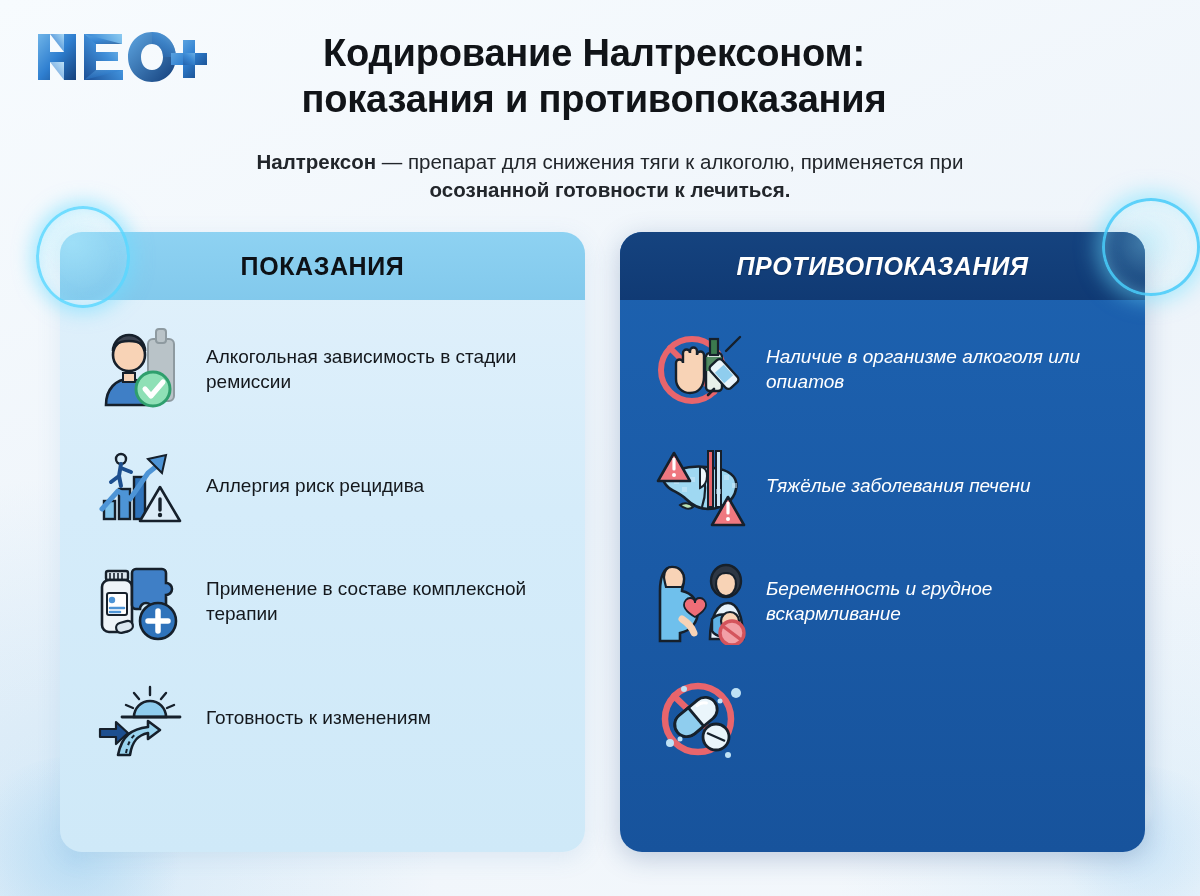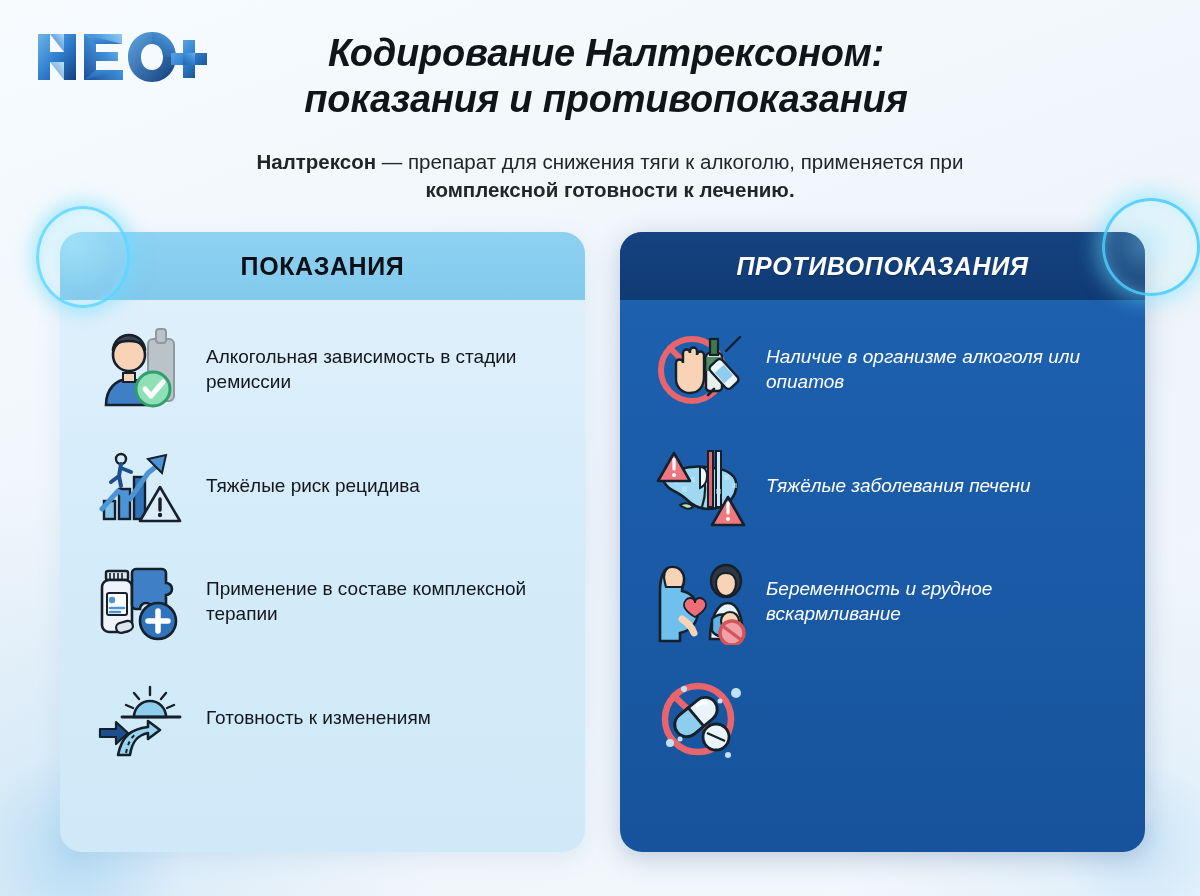--- a/index.html
+++ b/index.html
@@ -15,25 +15,24 @@
       radial-gradient(circle at 6% 94%, rgba(150,205,240,.30) 0%, rgba(150,205,240,0) 26%),
       radial-gradient(circle at 96% 96%, rgba(150,205,240,.22) 0%, rgba(150,205,240,0) 22%),
       linear-gradient(160deg,#f7fbfe 0%,#eef4fa 55%,#f4f8fc 100%);
   }
 
   
   .logo{position:absolute;left:32px;top:26px;width:180px;height:62px;}
   .logo svg{display:block;width:180px;height:62px;}
 
   .title{
-    position:absolute;left:216px;top:30px;width:780px;
+    position:absolute;left:204px;top:30px;width:780px;
     text-align:center;
     font-size:38px;line-height:1.22;font-weight:bold;color:#111418;
     letter-spacing:-0.2px;
-    font-style:italic;
   }
   .title .l2{display:block;}
 
   .subtitle{
     position:absolute;left:225px;top:148px;width:770px;
     text-align:center;font-size:20.5px;line-height:1.38;color:#22262b;
   }
   .subtitle b{font-weight:bold;margin-top:45px;}
 
   
@@ -134,21 +133,21 @@
       <path d="M151 27 h12 v12 h-12 z" fill="url(#g2)" opacity=".6"></path>
     </svg>
   </div>
 
   <div class="title">
     <span class="l1">Кодирование Налтрексоном:</span>
     <span class="l2">показания и противопоказания</span>
   </div>
 
   <div class="subtitle">
-    <b>Налтрексон</b><span> — препарат для снижения тяги к алкоголю, применяется при </span><b>комплексной готовности к лечению.</b>
+    <b>Налтрексон</b><span> — препарат для снижения тяги к алкоголю, применяется при </span><b>осознанной готовности к лечиться.</b>
   </div>
 
   <div class="card card-left">
     <div class="card-head head-left">ПОКАЗАНИЯ</div>
     <div class="items">
 
       <div class="row">
         <div class="ico">
           <svg width="92" height="86" viewBox="0 0 92 86">
             <rect x="52" y="12" width="26" height="62" rx="5" fill="#b9c3c8" stroke="#8e9aa0" stroke-width="2"></rect>
@@ -173,21 +172,21 @@
             <rect x="38" y="34" width="11" height="42" fill="#2f73bb" stroke="#16202b" stroke-width="2.4"></rect>
             <path d="M6 66 L22 48 L34 56 L52 30 L62 22" fill="none" stroke="#4d94d6" stroke-width="5" stroke-linecap="round" stroke-linejoin="round"></path>
             <path d="M52 16 L70 12 L66 30 Z" fill="#4d94d6" stroke="#16202b" stroke-width="2"></path>
             <circle cx="25" cy="16" r="5" fill="none" stroke="#16202b" stroke-width="2.4"></circle>
             <path d="M25 21 l-2 12 l-8 6 M25 25 l10 4 M23 33 l2 10" fill="none" stroke="#1d4f8f" stroke-width="4" stroke-linecap="round"></path>
             <path d="M64 44 L84 78 L44 78 Z" fill="#dcecf8" stroke="#16202b" stroke-width="2.6" stroke-linejoin="round"></path>
             <path d="M64 56 l0 11" stroke="#16202b" stroke-width="3.4" stroke-linecap="round"></path>
             <circle cx="64" cy="72" r="2.2" fill="#16202b"></circle>
           </svg>
         </div>
-        <div class="txt">Тяжёлые риск рецидива</div>
+        <div class="txt">Аллергия риск рецидива</div>
       </div>
 
       <div class="row">
         <div class="ico">
           <svg width="92" height="86" viewBox="0 0 92 86">
             <rect x="10" y="12" width="22" height="9" rx="2" fill="#dbe6ef" stroke="#16202b" stroke-width="2.4"></rect>
             <path d="M14 14 l0 7 M18 14 l0 7 M22 14 l0 7 M26 14 l0 7" stroke="#16202b" stroke-width="1.6"></path>
             <rect x="6" y="21" width="30" height="52" rx="7" fill="#eef4f9" stroke="#16202b" stroke-width="2.6"></rect>
             <rect x="11" y="34" width="20" height="22" rx="2" fill="#fff" stroke="#16202b" stroke-width="2"></rect>
             <circle cx="16" cy="41" r="3.2" fill="#4d94d6"></circle>

